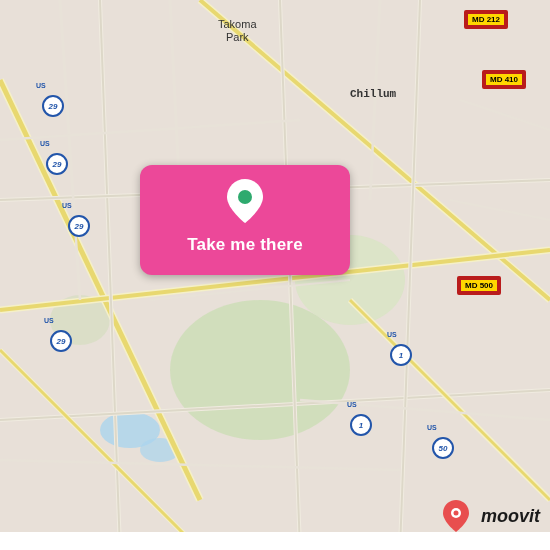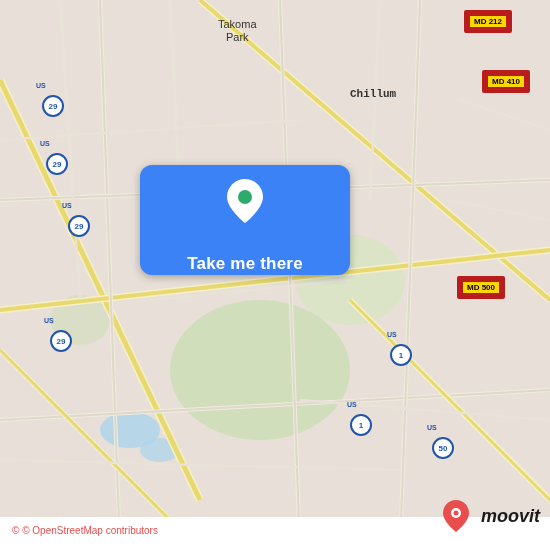--- a/index.html
+++ b/index.html
@@ -37,27 +37,27 @@
       height: 100%;
     }
 
     
     #take-me-there-btn {
       position: absolute;
       top: 165px;
       left: 140px;
       width: 210px;
       height: 110px;
-      background-color: #3b82f6;
+      background-color: #ec4899;
       border-radius: 12px;
       display: flex;
       flex-direction: column;
       align-items: center;
       justify-content: flex-end;
-      padding-bottom: 1px;
+      padding-bottom: 20px;
       cursor: pointer;
       border: none;
       box-shadow: 0 2px 8px rgba(0,0,0,0.3);
     }
 
     #pin-icon {
       position: absolute;
       top: 14px;
       left: 50%;
       transform: translateX(-50%);
@@ -136,25 +136,26 @@
       border: 2px solid #2255aa;
       color: #2255aa;
       border-radius: 50%;
       width: 22px;
       height: 22px;
       display: flex;
       align-items: center;
       justify-content: center;
       font-size: 8px;
       font-weight: bold;
+      font-style: italic;
     }
 
     .md-badge {
       background: #ffd700;
-      border: 6px solid #b91c1c;
+      border: 4px solid #b91c1c;
       color: #000;
       font-size: 8px;
       font-weight: bold;
       padding: 1px 4px;
       border-radius: 2px;
     }
   </style>
 </head>
 <body>
 
@@ -244,24 +245,20 @@
   <button id="take-me-there-btn">
 
     <svg id="pin-icon" viewBox="0 0 36 44" fill="none" xmlns="http://www.w3.org/2000/svg">
       <path d="M18 0C8.06 0 0 8.06 0 18C0 30 18 44 18 44C18 44 36 30 36 18C36 8.06 27.94 0 18 0Z" fill="white"></path>
       <circle cx="18" cy="18" r="7" fill="#2eaa6e"></circle>
     </svg>
     <span id="btn-label">Take me there</span>
   </button>
 
   <div id="bottom-bar">
-    <div id="osm-credit">
-      <span>©</span>
-      <span>© OpenStreetMap contributors</span>
-    </div>
     <div style="display:flex;justify-content:space-between;align-items:center;">
 
       <div id="moovit-logo">
         <svg id="moovit-pin" viewBox="0 0 26 32" fill="none" xmlns="http://www.w3.org/2000/svg">
           <path d="M13 0C5.82 0 0 5.82 0 13C0 22 13 32 13 32C13 32 26 22 26 13C26 5.82 20.18 0 13 0Z" fill="#e84e4e"></path>
           <circle cx="13" cy="13" r="5" fill="white"></circle>
           <circle cx="13" cy="13" r="2.5" fill="#e84e4e"></circle>
         </svg>
         <span id="moovit-text">moovit</span>
       </div>

